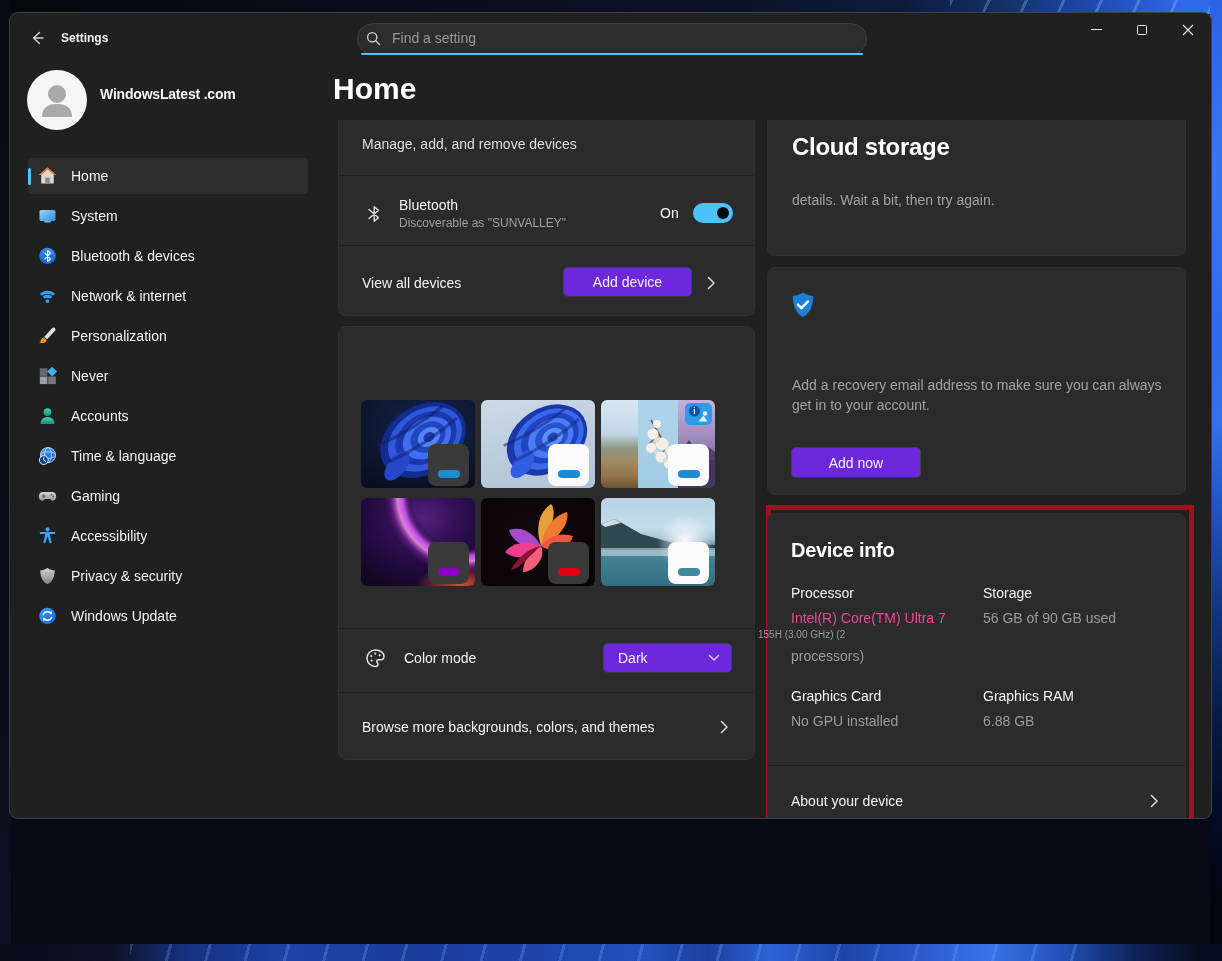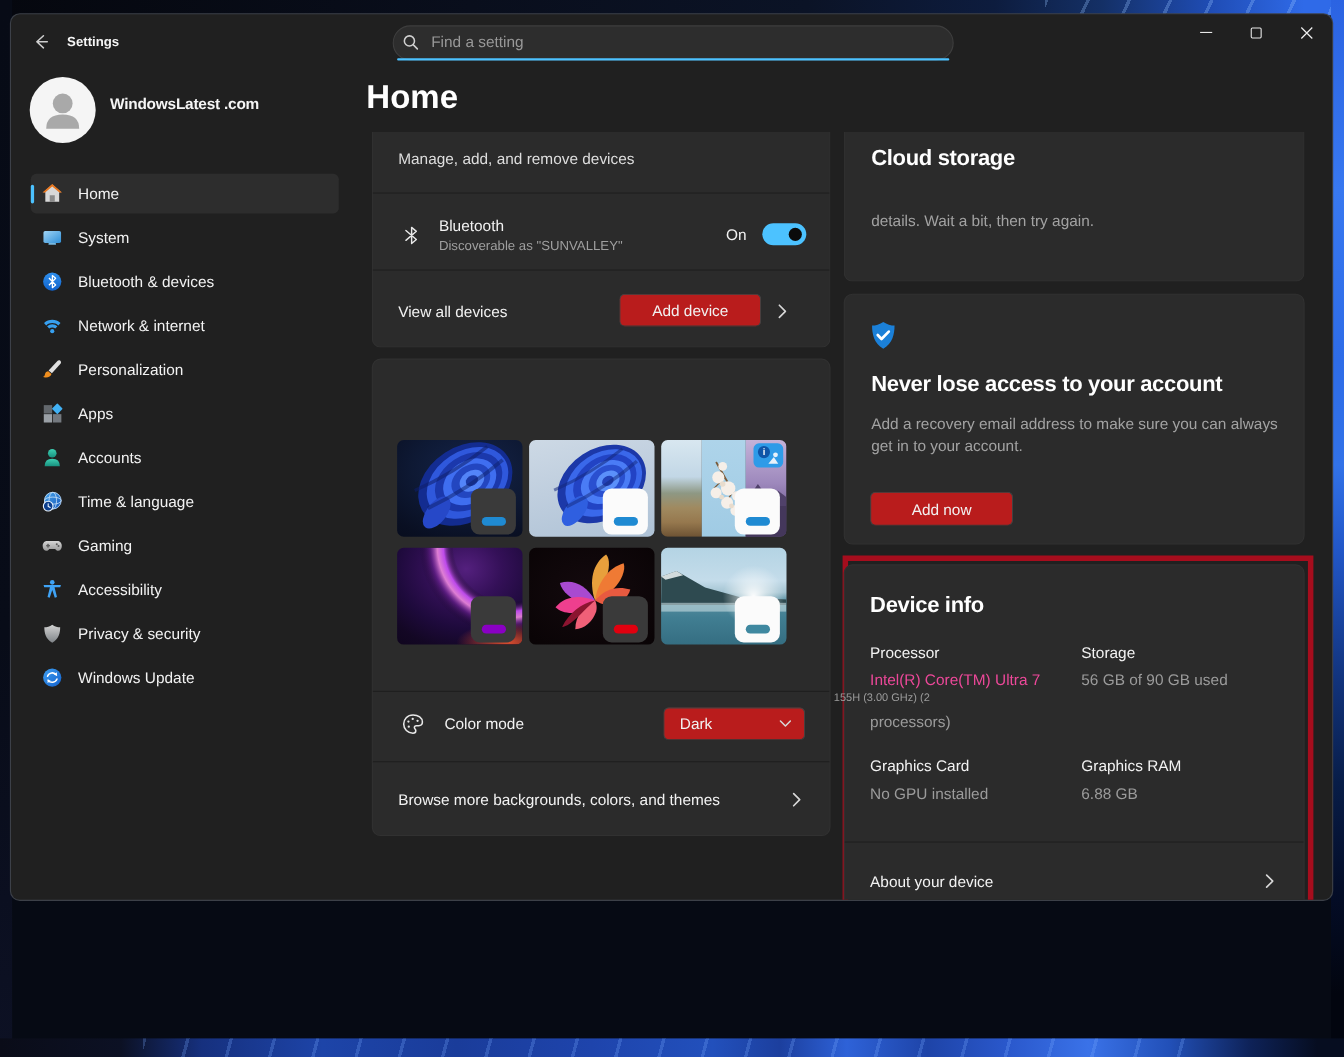--- a/index.html
+++ b/index.html
@@ -20,21 +20,21 @@
     background:repeating-linear-gradient(105deg, rgba(120,170,255,0.26) 0 3px, rgba(0,0,30,0) 3px 38px); }
   #wallLeft { position:absolute; left:0; top:0; width:11px; height:961px;
     background:linear-gradient(180deg,#070b16 0%,#080c18 60%,#0b0f20 85%,#0d1124 100%); }
 
   
   #win { position:absolute; left:10px; top:13px; width:1201px; height:805px;
     background:#202020; box-shadow:0 0 0 1px #3c4048; border-radius:8px; overflow:hidden; }
 
   .card { position:absolute; background:#2b2b2b; border:1px solid #313131; border-radius:8px; }
   .divider { position:absolute; height:1px; background:#1f1f1f; left:1px; right:1px; }
-  .btn { position:absolute; background:#b91c1c; border:1px solid #424242; border-bottom-color:#383838; border-radius:5px;
+  .btn { position:absolute; background:#6d28d9; border:1px solid #424242; border-bottom-color:#383838; border-radius:5px;
     color:#f2f2f2; font-size:14px; display:flex; align-items:center; justify-content:center; }
   .chev { position:absolute; color:#d8d8d8; }
 
   .navrow { position:absolute; left:18px; width:280px; height:36px; border-radius:5px; }
   .navrow.sel { background:#2d2d2d; }
   .navlabel { position:absolute; left:43px; top:50%; transform:translateY(-50%); font-size:14px; color:#f2f2f2; }
   .navicon { position:absolute; left:10px; top:50%; transform:translateY(-50%); width:19px; height:19px; }
 </style>
 </head>
 <body>
@@ -124,21 +124,21 @@
           </svg></div>
         <div class="navlabel">Personalization</div>
       </div>
       <div class="navrow " style="top:345px;">
         <div class="navicon"><svg viewBox="0 0 19 19">
             <rect x="1.8" y="1.8" width="7.6" height="7.6" fill="#63686d"></rect>
             <rect x="1.8" y="10" width="7.6" height="7.6" fill="#9aa0a6"></rect>
             <rect x="10.2" y="10" width="7.6" height="7.6" fill="#74797f"></rect>
             <rect x="10.6" y="1.6" width="7" height="7" fill="#41b1f4" transform="rotate(45 14.1 5.1)"></rect>
           </svg></div>
-        <div class="navlabel">Apps</div>
+        <div class="navlabel">Never</div>
       </div>
       <div class="navrow " style="top:385px;">
         <div class="navicon"><svg viewBox="0 0 19 19">
             <circle cx="9.5" cy="5.6" r="3.9" fill="url(#gac)"></circle>
             <defs>
               <linearGradient id="gac" x1="0" y1="0" x2="0" y2="1">
                 <stop offset="0" stop-color="#3ecfb2"></stop>
                 <stop offset="1" stop-color="#17907e"></stop>
               </linearGradient>
             </defs>
@@ -366,29 +366,28 @@
     <svg class="abs" style="left:698px;top:641px;" width="12" height="8" viewBox="0 0 12 8">
       <path d="M1.5 1.5 L6 6 L10.5 1.5" stroke="#d8d8d8" stroke-width="1.4" fill="none" stroke-linecap="round" stroke-linejoin="round"></path>
     </svg>
     <div class="divider" style="left:329px;width:415px;top:679px;"></div>
     <div class="t" style="left:352px;top:706px;font-size:14px;color:#f2f2f2;">Browse more backgrounds, colors, and themes</div>
     <svg class="chev abs" style="left:709px;top:707px;" width="10" height="14" viewBox="0 0 10 14">
       <path d="M2.5 1.5 L8 7 L2.5 12.5" stroke="#d8d8d8" stroke-width="1.5" fill="none" stroke-linecap="round" stroke-linejoin="round"></path>
     </svg>
 
     <div class="card" style="left:757px;top:107px;width:419px;height:136px;border-top-left-radius:0;border-top-right-radius:0;border-top:none;"></div>
-    <div class="t" style="left:782px;top:120px;font-size:20px;font-weight:700;letter-spacing:-0.3px;color:#ffffff;">Cloud storage</div>
+    <div class="t" style="left:782px;top:120px;font-size:24px;font-weight:700;letter-spacing:-0.3px;color:#ffffff;">Cloud storage</div>
     <div class="t" style="left:782px;top:179px;font-size:14px;color:#a2a2a2;">details. Wait a bit, then try again.</div>
 
     <div class="card" style="left:757px;top:254px;width:419px;height:228px;"></div>
     <svg class="abs" style="left:780px;top:278px;" width="26" height="28" viewBox="0 0 24 26">
       <path d="M12 1.5 C9 3.6 5.5 4.5 2.5 4.6 C2.5 11.5 4 19.8 12 24.2 C20 19.8 21.5 11.5 21.5 4.6 C18.5 4.5 15 3.6 12 1.5 Z" fill="#1b80d8"></path>
       <path d="M7.3 12.6 L10.5 15.9 L16.6 9.7" stroke="#fff" stroke-width="2.3" fill="none" stroke-linecap="round" stroke-linejoin="round"></path>
     </svg>
-    <div class="t" style="left:782px;top:325px;font-size:20px;font-weight:700;letter-spacing:-0.3px;color:#ffffff;">Never lose access to your account</div>
     <div class="t" style="left:782px;top:364px;font-size:14px;color:#a2a2a2;">Add a recovery email address to make sure you can always</div>
     <div class="t" style="left:782px;top:384px;font-size:14px;color:#a2a2a2;">get in to your account.</div>
     <div class="btn" style="left:781px;top:434px;width:130px;height:31px;">Add now</div>
 
     <div class="abs" style="left:756px;top:492px;width:428px;height:338px;border:5px solid #a60d1d;"></div>
 
     <div class="card" style="left:757px;top:500px;width:419px;height:321px;"></div>
     <div class="t" style="left:781px;top:526px;font-size:20px;font-weight:700;letter-spacing:-0.3px;color:#ffffff;">Device info</div>
     <div class="t" style="left:781px;top:572px;font-size:14px;color:#f2f2f2;">Processor</div>
     <div class="t" style="left:973px;top:572px;font-size:14px;color:#f2f2f2;">Storage</div>

